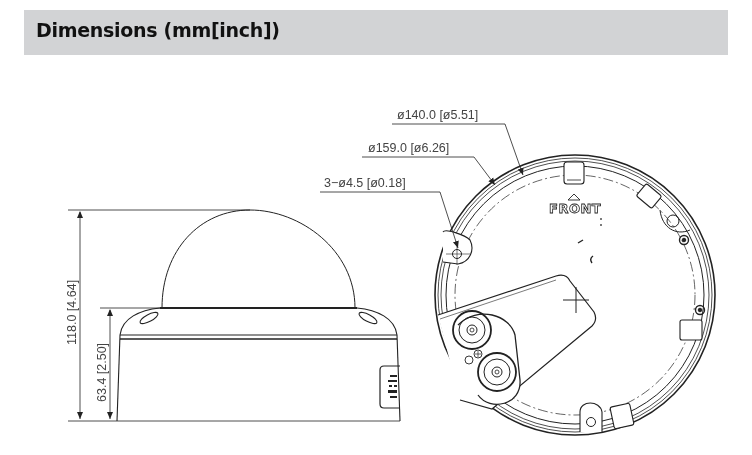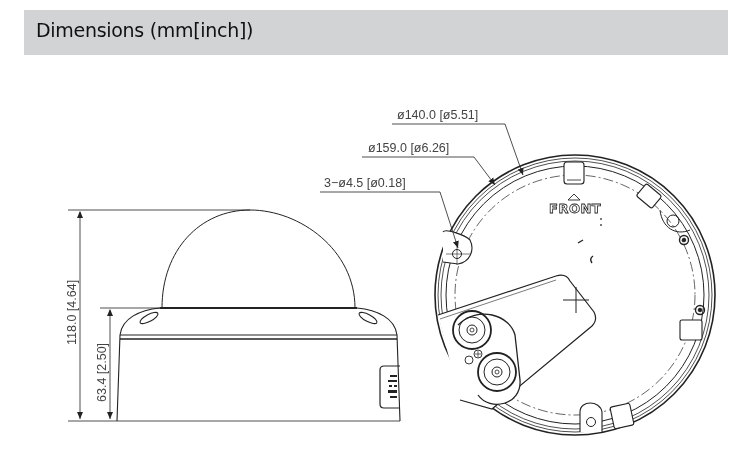--- a/index.html
+++ b/index.html
@@ -3,21 +3,21 @@
   <meta charset="utf-8">
   <style>
     html, body { margin: 0; padding: 0; background: #ffffff; }
     body { width: 752px; height: 455px; position: relative; overflow: hidden; font-family: "Liberation Sans", sans-serif; }
     .header-bar {
       position: absolute; left: 24px; top: 10px; width: 704px; height: 45px;
       background: #d2d3d5;
     }
     .header-title {
       position: absolute; left: 12px; top: 9px;
-      font-family: "DejaVu Sans", sans-serif; font-weight: normal; font-size: 19px; color: #111;
+      font-family: "DejaVu Sans", sans-serif; font-weight: bold; font-size: 19px; color: #111;
       letter-spacing: -0.3px;
     }
     svg.drawing { position: absolute; left: 0; top: 0; }
     .dim-text { font-family: "Liberation Sans", sans-serif; font-size: 12.5px; fill: #444; }
     .front-text { font-family: "DejaVu Sans", sans-serif; font-weight: bold; font-size: 13px; fill: #fff; stroke: #222; stroke-width: 0.8px; letter-spacing: 0.5px; }
   </style>
 </head>
 <body>
 
 <div class="header-bar">

